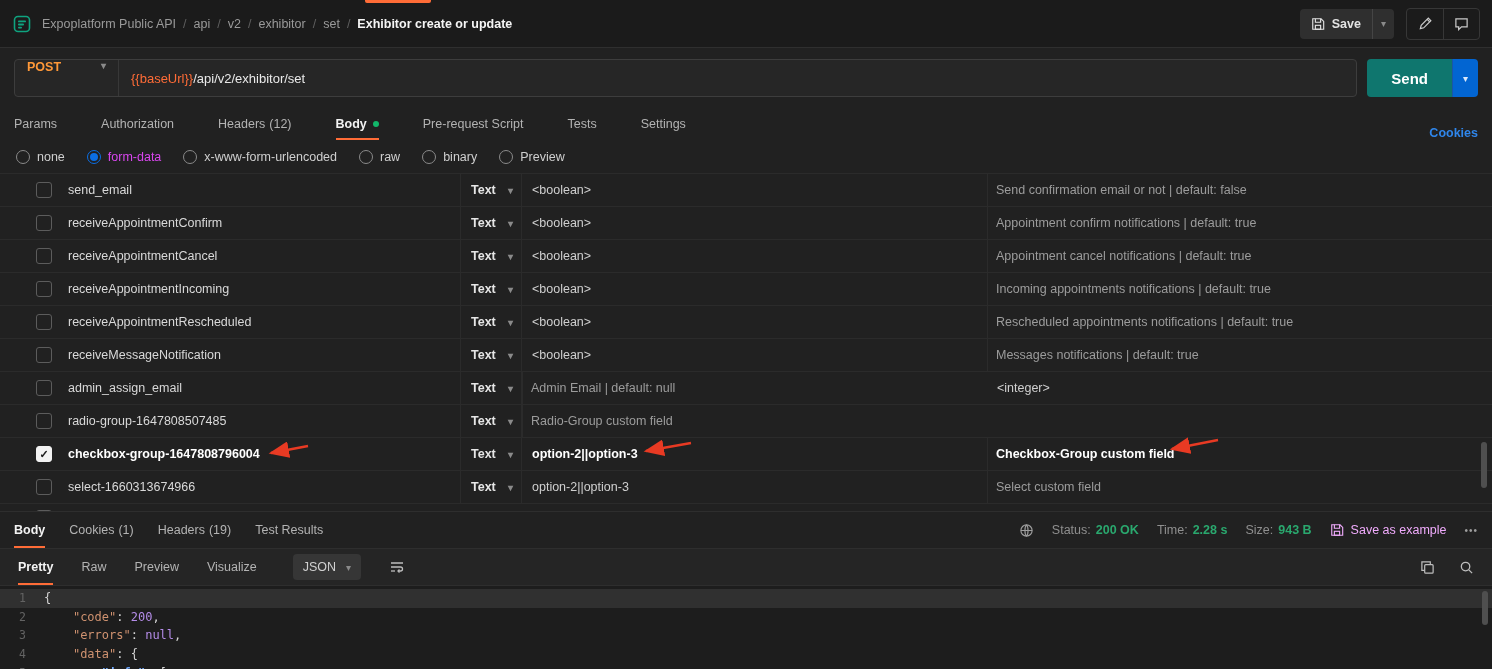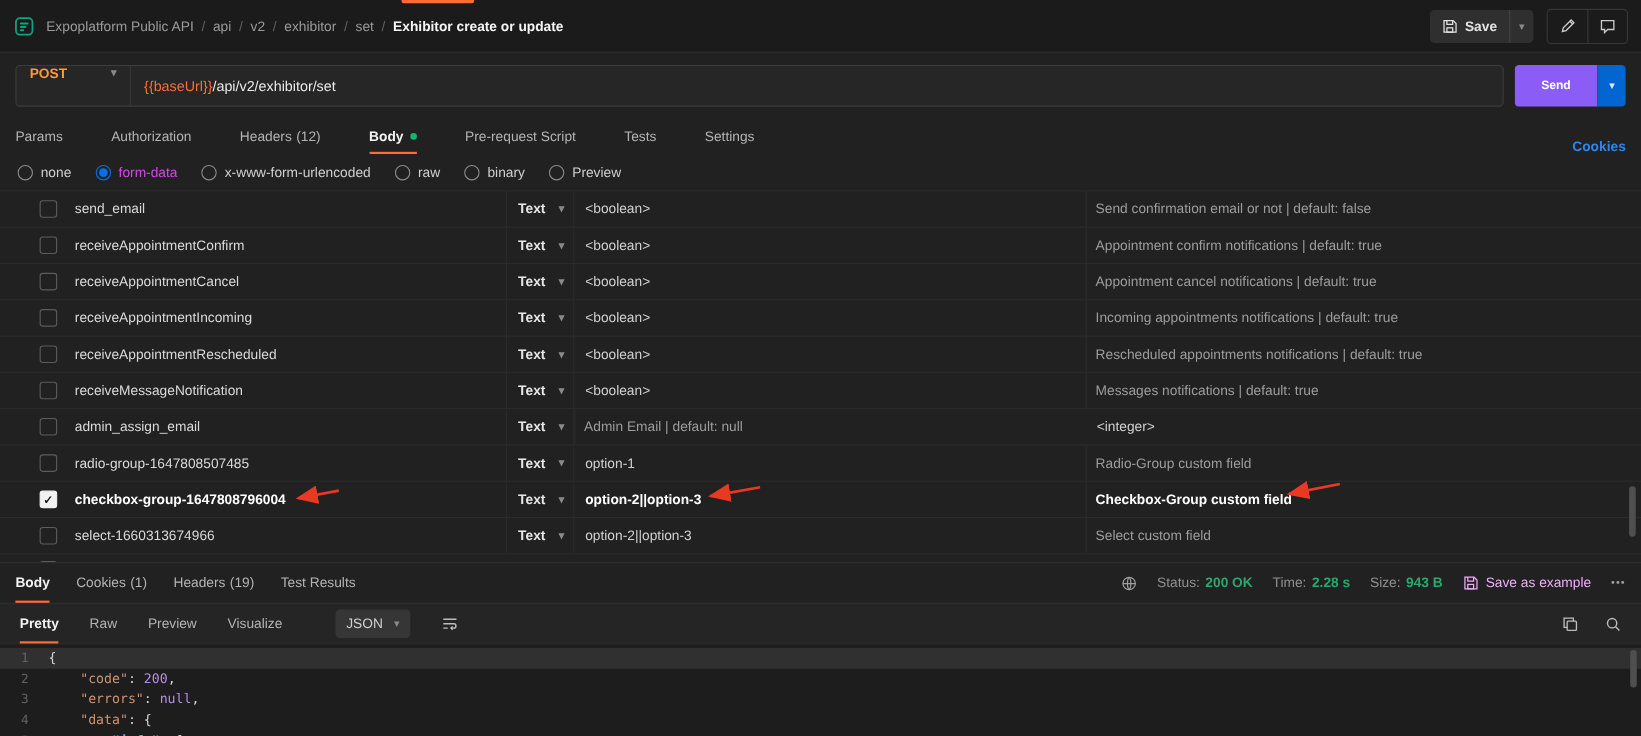--- a/index.html
+++ b/index.html
@@ -28,21 +28,21 @@
   
   .request-bar{height:60px;flex:none;display:flex;align-items:center;padding:0 14px;gap:10px}
   .url-group{flex:1;display:flex;height:38px;border:1px solid #3d3d3d;background:#262626;border-radius:4px;overflow:hidden}
   .method-select{width:104px;flex:none;display:flex;align-items:flex-start;justify-content:space-between;
     padding:0 12px;color:#ff9838;font-weight:700;cursor:pointer;border-right:1px solid #383838}
   .chev{color:#8a8a8a;font-size:10px}
   .url-input{flex:1;display:flex;align-items:center;padding:0 12px;font-size:13px;cursor:text;white-space:nowrap}
   .url-var{color:#ff6c37}
   .url-path{color:#e9e9e9}
   .send-group{display:flex;height:38px;border-radius:4px;overflow:hidden;flex:none}
-  .send-main{background:#8b5cf6;border:none;color:#fff;font-weight:600;font-size:11px;
+  .send-main{background:#0f766e;border:none;color:#fff;font-weight:600;font-size:15px;
     display:flex;align-items:center;padding:0 24px;cursor:pointer;font-family:inherit}
   .send-chev{background:#0265d2;border-left:1px solid #1a55a8;padding:0 10px;display:flex;align-items:center;color:#fff;cursor:pointer}
   .send-chev .chev{color:#dce9fb}
 
   
   .req-tabs{height:32px;flex:none;display:flex;align-items:flex-end;padding:0 14px;gap:44px}
   .tab{position:relative;color:#b3b3b3;height:100%;display:flex;align-items:center;cursor:pointer;white-space:nowrap}
   .tab.active{color:#f3f3f3;font-weight:600}
   .tab.active::after{content:"";position:absolute;left:0;right:0;bottom:0;height:2px;background:#ff6c37}
   .tab-count{margin-left:4px;color:#b3b3b3}
@@ -82,21 +82,21 @@
   .res-meta{margin-left:auto;display:flex;align-items:center;gap:18px;white-space:nowrap}
   .meta-pair{display:flex;align-items:center;gap:5px}
   .meta-label{color:#8f8f8f}
   .meta-value{color:#2aa86e;font-weight:600}
   .save-example{display:flex;align-items:center;gap:7px;color:#f0abfc;cursor:pointer}
   .more-dots{color:#9e9e9e;letter-spacing:1px;font-size:10px;cursor:pointer}
 
   .res-toolbar{height:38px;flex:none;background:#252525;border-top:1px solid #2e2e2e;border-bottom:1px solid #2e2e2e;
     display:flex;align-items:center;padding:0 18px;gap:28px}
   .json-select{display:flex;align-items:center;gap:10px;background:#363636;border-radius:4px;height:26px;
-    padding:0 10px;color:#d0d0d0;cursor:pointer;margin-left:20px}
+    padding:0 10px;color:#d0d0d0;cursor:pointer;margin-left:8px}
   .toolbar-right{margin-left:auto;display:flex;align-items:center;gap:24px;color:#bdbdbd}
   .tb-icon{cursor:pointer;display:flex;align-items:center}
 
   .code-area{flex:1;position:relative;background:#1d1d1d;font-family:"DejaVu Sans Mono",monospace;
     font-size:12px;padding-top:3px;overflow:hidden;min-height:0}
   .cline{display:flex;height:18.6px;align-items:center}
   .cline.activeline{background:#303030}
   .ln{width:44px;text-align:right;padding-right:18px;color:#636363;flex:none;font-size:11.5px}
   .codetext{white-space:pre}
   .tk-plain{color:#d4d4d4}
@@ -332,21 +332,20 @@
         </div>
         <div class="frow">
           <div class="cell cb">
             <span class="checkbox"></span>
           </div>
           <div class="cell key">radio-group-1647808507485</div>
           <div class="cell type">
             <span>Text</span>
             <span class="chev">▾</span>
           </div>
-          <div class="cell val">option-1</div>
           <div class="cell desc">Radio-Group custom field</div>
         </div>
         <div class="frow hl">
           <div class="cell cb">
             <span class="checkbox checked">✓</span>
           </div>
           <div class="cell key">checkbox-group-1647808796004</div>
           <div class="cell type">
             <span>Text</span>
             <span class="chev">▾</span>

